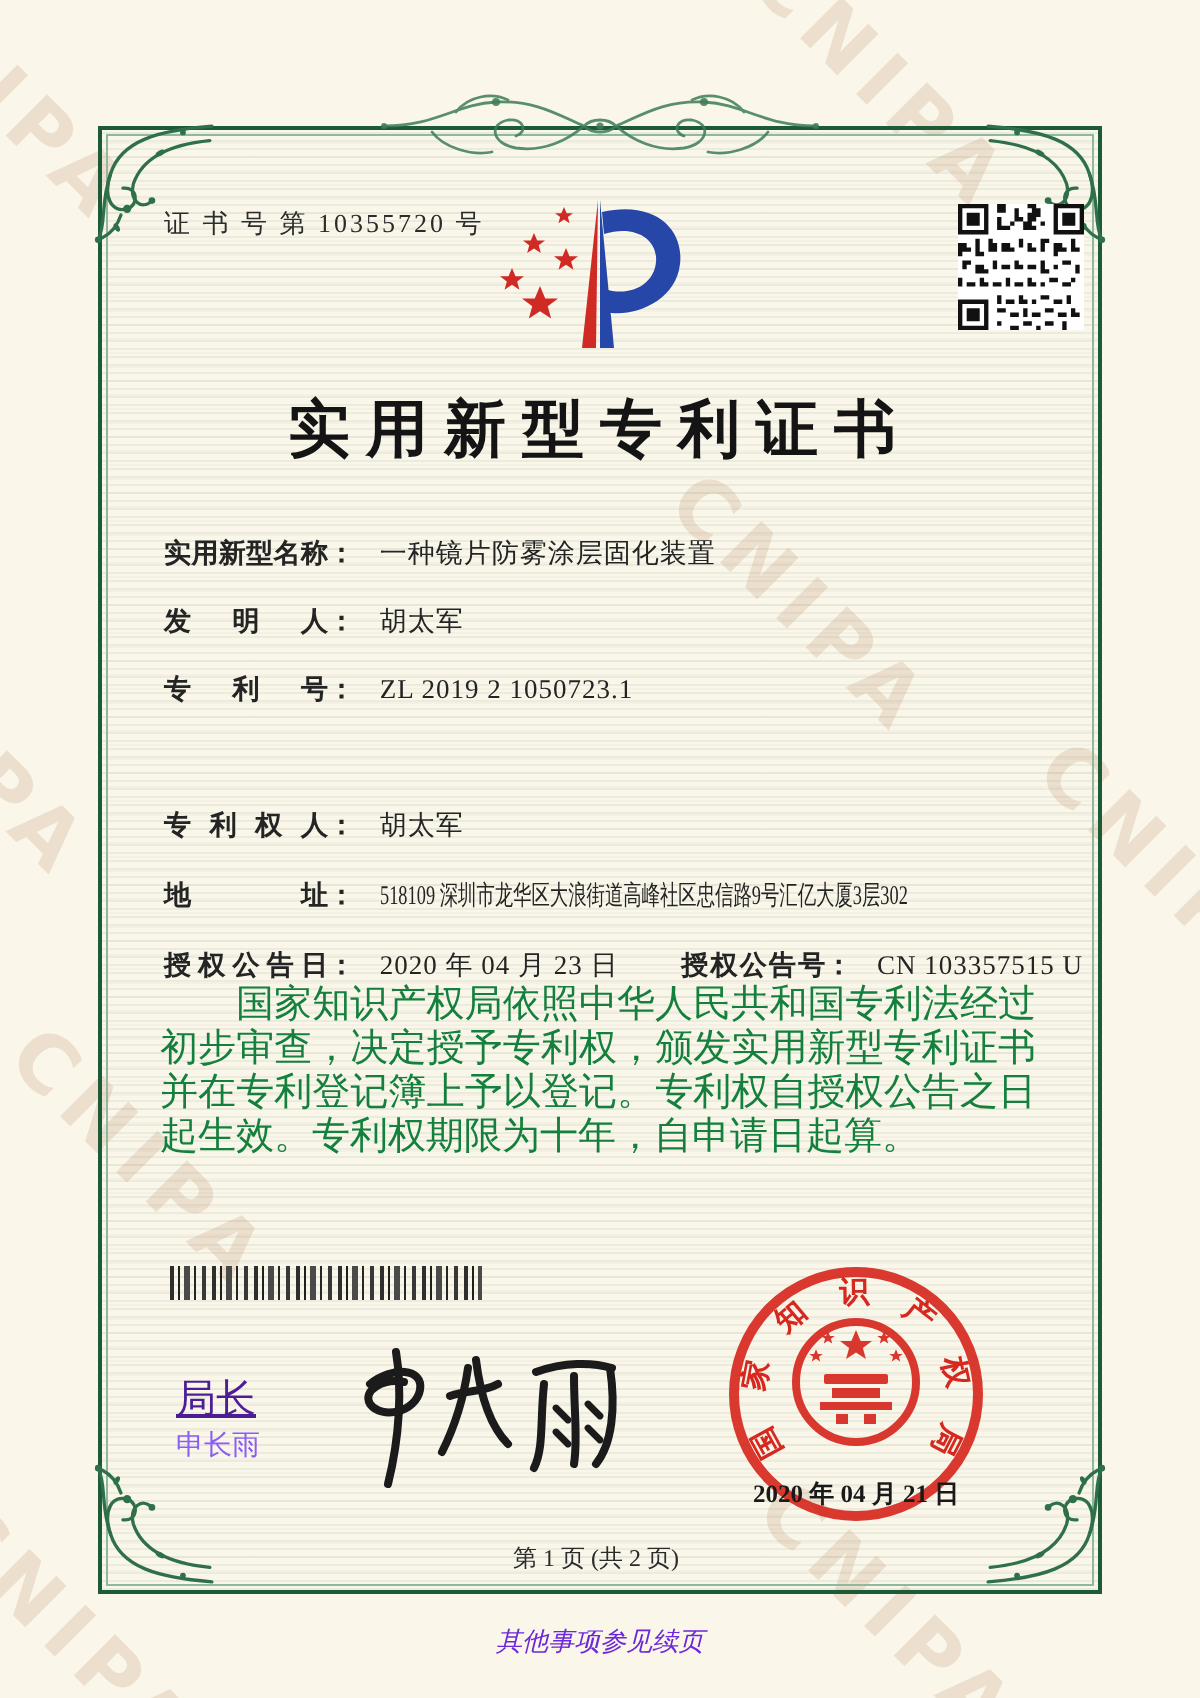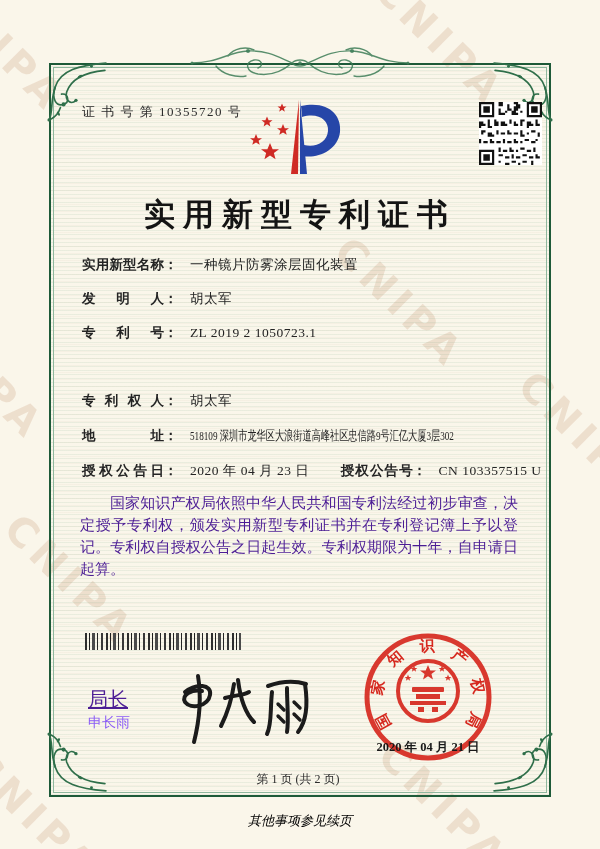--- a/index.html
+++ b/index.html
@@ -30,50 +30,50 @@
   
   .certno{position:absolute;left:82px;top:103px;font-size:13px;letter-spacing:1.5px;
           color:#2b2b2b;z-index:4;text-align:center;}
   .logo{position:absolute;left:248px;top:96px;width:104px;height:84px;z-index:4;}
   .qr{position:absolute;left:479px;top:102px;width:63px;height:63px;z-index:4;}
   .title{position:absolute;left:0;top:194px;width:600px;text-align:center;
          font-size:31px;font-weight:bold;letter-spacing:8px;color:#141414;z-index:4;}
 
   
   .row{position:absolute;left:82px;width:440px;font-size:13.5px;color:#242424;
-       white-space:nowrap;z-index:4;}
+       white-space:nowrap;z-index:4;margin-top:12px;}
   .lbl{display:inline-block;width:82px;text-align:justify;text-align-last:justify;
        font-weight:bold;vertical-align:bottom;}
   .colon{font-weight:bold;}
   .val{margin-left:9px;font-weight:normal;letter-spacing:.5px;}
   .val-squeeze{display:inline-block;transform:scaleX(.68);transform-origin:left center;
                letter-spacing:0;}
   .pair2{margin-left:28px;}
 
   
-  .body-text{position:absolute;left:80px;top:492px;width:438px;font-size:15px;
-             line-height:22px;color:#4c1d95;text-align:justify;z-index:4;}
+  .body-text{position:absolute;left:80px;top:492px;width:438px;font-size:19px;
+             line-height:22px;color:#15803d;text-align:justify;z-index:4;}
   .body-text p{margin:0;text-indent:2em;}
 
   .barcode{position:absolute;left:85px;top:633px;width:156px;height:17px;z-index:4;
            background:repeating-linear-gradient(90deg,
              #2e2e2e 0 2px, transparent 2px 4px, #1f1f1f 4px 5px, transparent 5px 7px,
              #4a4a4a 7px 10px, transparent 10px 12px, #262626 12px 13px, transparent 13px 16px,
              #383838 16px 18px, transparent 18px 21px);}
 
   .issuer-title{position:absolute;left:88px;top:686px;font-size:20px;color:#4c1d95;z-index:4;text-decoration:underline;}
   .issuer-name{position:absolute;left:88px;top:714px;font-size:14px;color:#8b5cf6;z-index:4;}
   .signature{position:absolute;left:168px;top:668px;width:160px;height:84px;z-index:5;}
 
   .seal{position:absolute;left:360px;top:629px;width:136px;height:136px;z-index:5;}
 
   .page-num{position:absolute;left:0;top:771px;width:596px;text-align:center;
             font-size:12px;color:#2b2b2b;z-index:4;}
   .cont-note{position:absolute;left:0;top:812px;width:600px;text-align:center;
-             font-size:13px;color:#000000;z-index:4;font-style:italic;}
+             font-size:13px;color:#6d28d9;z-index:4;font-style:italic;}
 </style>
 </head>
 <body>
 
 <div class="page">
 
   <div class="wm" style="left:-42px;top:-28px;">CNIPA</div>
   <div class="wm" style="left:398px;top:-34px;">CNIPA</div>
   <div class="wm" style="left:358px;top:228px;">CNIPA</div>
   <div class="wm" style="left:-62px;top:300px;">CNIPA</div>

